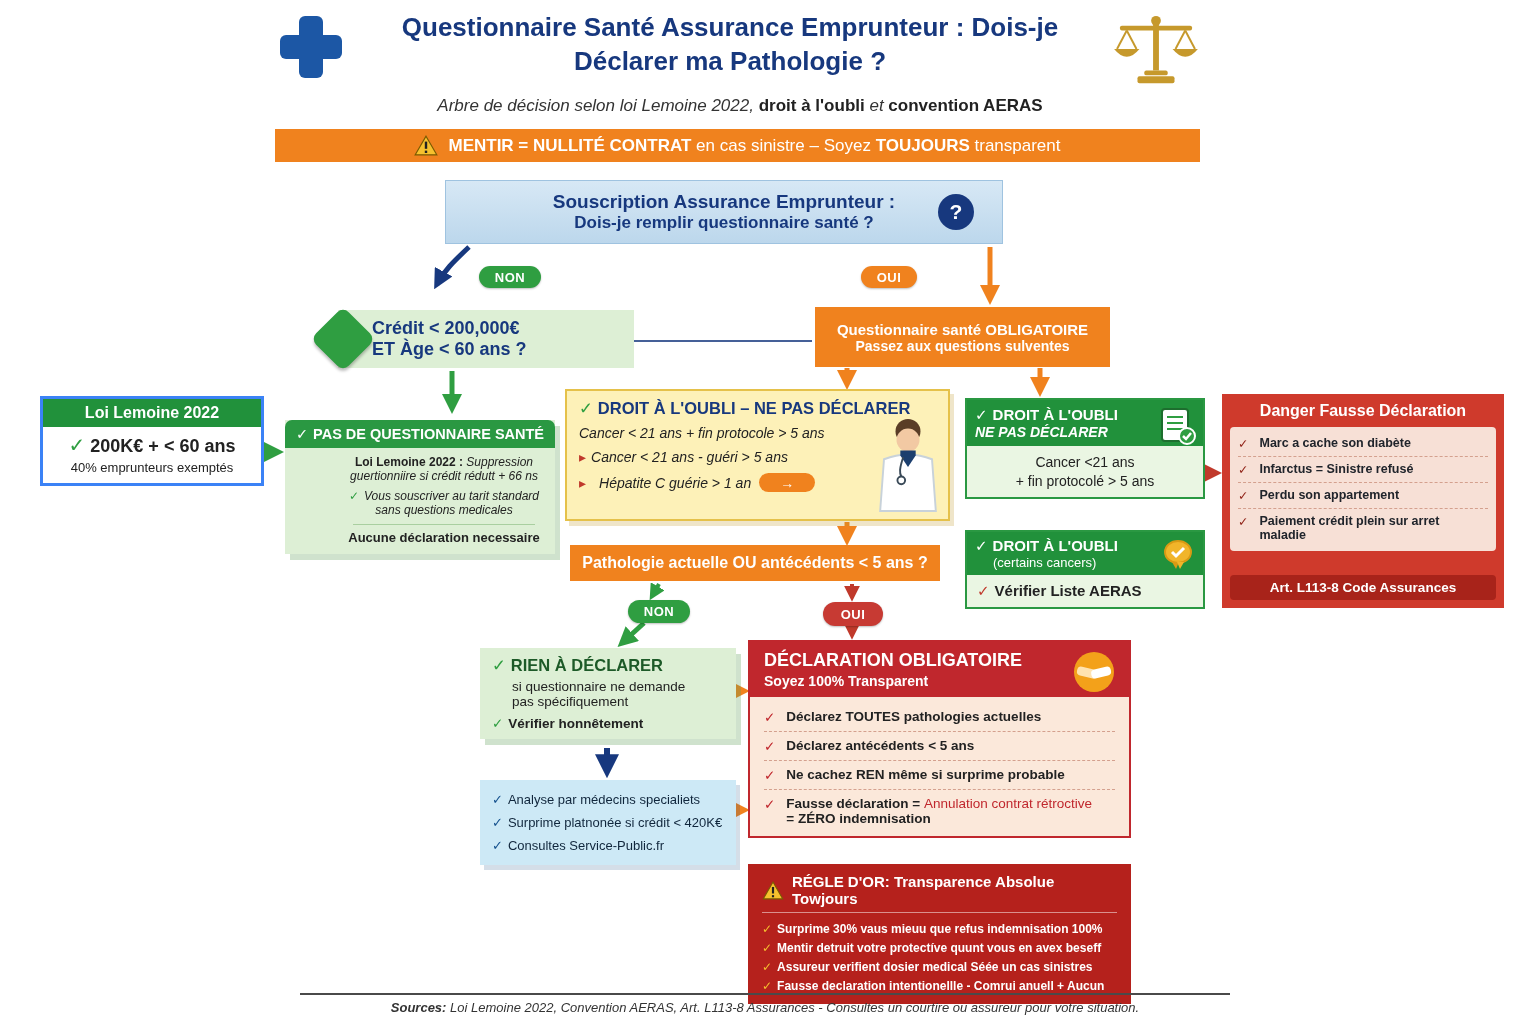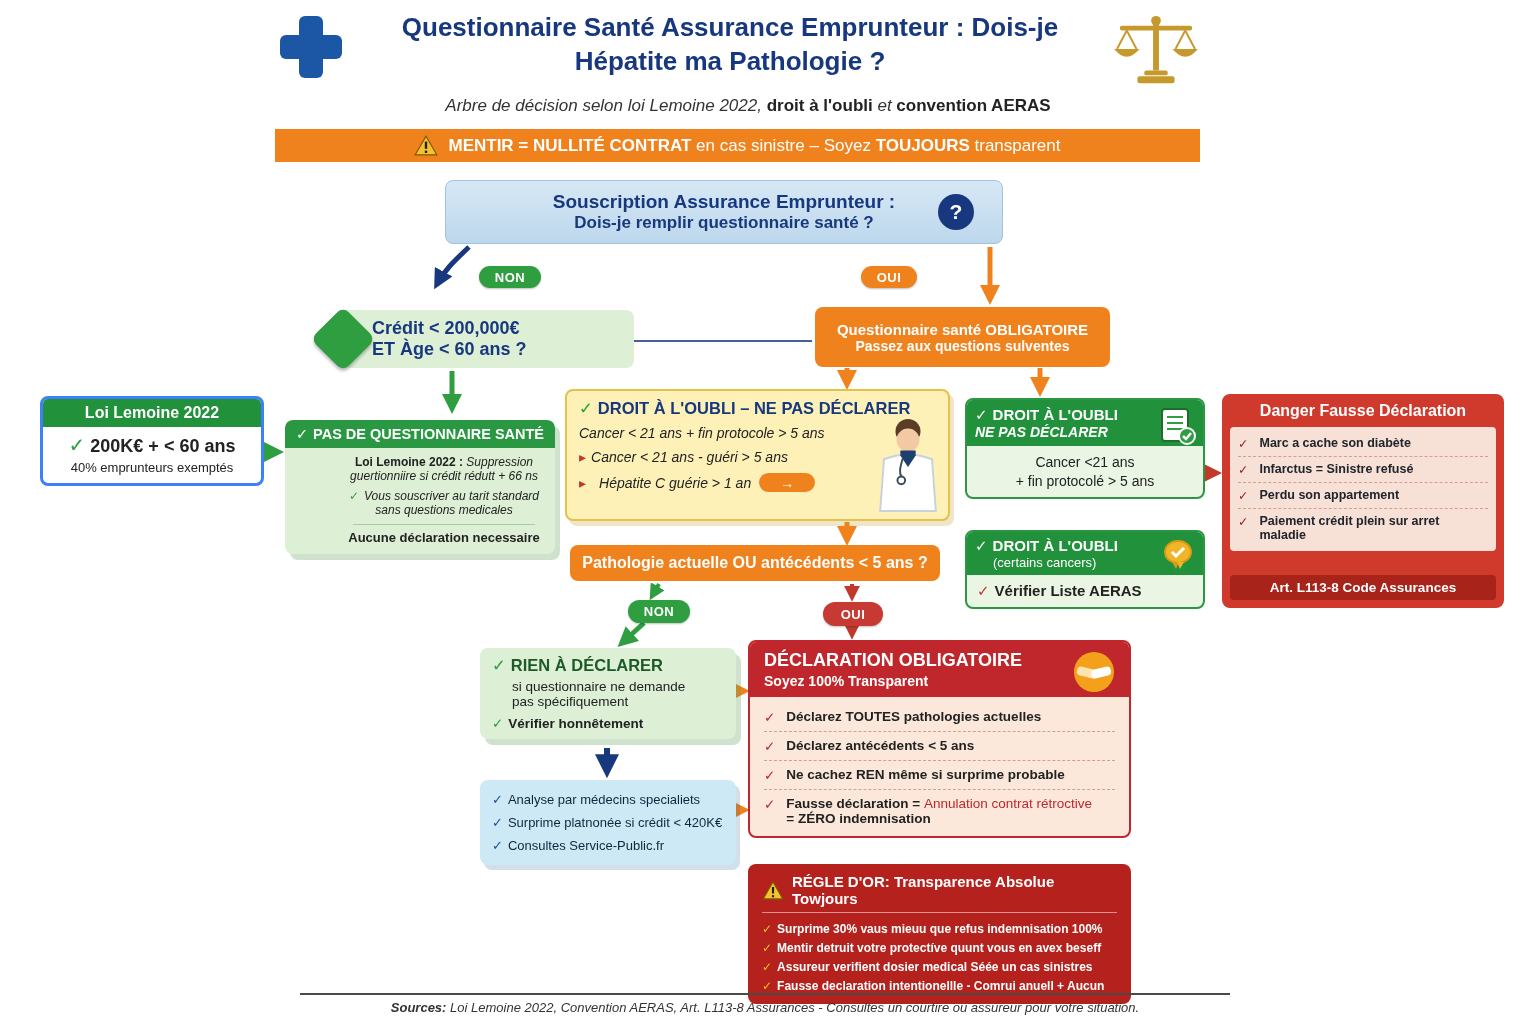--- a/index.html
+++ b/index.html
@@ -4,21 +4,21 @@
 <style>
   html,body{margin:0;padding:0;background:#fff;}
   body{font-family:"Liberation Sans","DejaVu Sans",sans-serif;color:#222;}
   .canvas{position:relative;width:1536px;height:1024px;background:#fff;overflow:hidden;}
   .abs{position:absolute;}
   .navy{color:#17387e;}
   .center{text-align:center;}
   .bold{font-weight:bold;}
   .pill{display:flex;align-items:center;justify-content:center;color:#fff;font-weight:bold;
         font-size:13px;border-radius:12px;letter-spacing:.5px;box-shadow:0 1px 2px rgba(0,0,0,.25);}
-  .card{border-radius:8px;}
+  .card{border-radius:0;}
   .hdr-band{border-radius:7px 7px 0 0;color:#fff;font-weight:bold;}
   .gshadow{box-shadow:5px 6px 0 rgba(96,160,90,.30);}
   .oshadow{box-shadow:4px 5px 0 rgba(190,150,40,.25);}
   .chk{display:inline-block;font-weight:bold;margin-right:5px;}
   .item-row{display:flex;align-items:flex-start;gap:6px;}
   .dashed-sep{border-bottom:1px dashed #d4a08e;}
   svg{display:block;}
   .connectors{position:absolute;left:0;top:0;pointer-events:none;z-index:5;}
   .blk{z-index:10;}
 </style>
@@ -60,40 +60,40 @@
     <path d="M735,810 H745" stroke="#f0821e" stroke-width="4" fill="none" marker-end="url(#mo)"></path>
   </svg>
 
   <div class="abs blk" style="left:278px;top:14px;width:66px;height:66px;">
     <div class="abs" style="left:21px;top:2px;width:24px;height:62px;background:#1c57a5;border-radius:6px;"></div>
     <div class="abs" style="left:2px;top:21px;width:62px;height:24px;background:#1c57a5;border-radius:6px;"></div>
   </div>
 
   <div class="abs blk center navy" style="left:360px;top:10px;width:740px;font-size:26px;font-weight:bold;line-height:34px;">
     <div>Questionnaire Santé Assurance Emprunteur : Dois-je</div>
-    <div>Hépatite ma Pathologie ?</div>
+    <div>Déclarer ma Pathologie ?</div>
   </div>
 
   <div class="abs blk" style="left:1112px;top:12px;">
     <svg width="88" height="76" viewBox="0 0 90 78">
       <circle cx="45" cy="9" r="5" fill="#c6992c"></circle>
       <rect x="42" y="10" width="6" height="50" fill="#c6992c"></rect>
       <rect x="8" y="14" width="74" height="5" rx="2" fill="#c6992c"></rect>
       <line x1="15" y1="19" x2="5" y2="38" stroke="#c6992c" stroke-width="2"></line>
       <line x1="15" y1="19" x2="25" y2="38" stroke="#c6992c" stroke-width="2"></line>
       <path d="M2 38 Q15 54 28 38 Z" fill="#c6992c"></path>
       <line x1="75" y1="19" x2="65" y2="38" stroke="#c6992c" stroke-width="2"></line>
       <line x1="75" y1="19" x2="85" y2="38" stroke="#c6992c" stroke-width="2"></line>
       <path d="M62 38 Q75 54 88 38 Z" fill="#c6992c"></path>
       <rect x="33" y="60" width="24" height="5" rx="2" fill="#c6992c"></rect>
       <rect x="26" y="66" width="38" height="7" rx="2" fill="#c6992c"></rect>
     </svg>
   </div>
 
-  <div class="abs blk center" style="left:288px;top:96px;width:920px;font-size:17px;color:#333;">
+  <div class="abs blk center" style="left:280px;top:96px;width:920px;font-size:17px;color:#333;">
     <span style="font-style:italic;">Arbre de décision selon loi Lemoine 2022, </span><span class="bold" style="color:#222;">droit à l'oubli</span><span style="font-style:italic;"> et </span><span class="bold" style="color:#222;">convention AERAS</span>
   </div>
 
   <div class="abs blk" style="left:275px;top:129px;width:925px;height:33px;background:#f0821e;display:flex;align-items:center;justify-content:center;gap:10px;color:#fff;font-size:17px;">
     <span>
       <svg width="24" height="21" viewBox="0 0 40 35">
           <polygon points="20,2 38,33 2,33" fill="#f6c12e" stroke="#7a5a00" stroke-width="2"></polygon>
           <rect x="18" y="11" width="4" height="12" fill="#222"></rect>
           <rect x="18" y="26" width="4" height="4" fill="#222"></rect>
         </svg>

